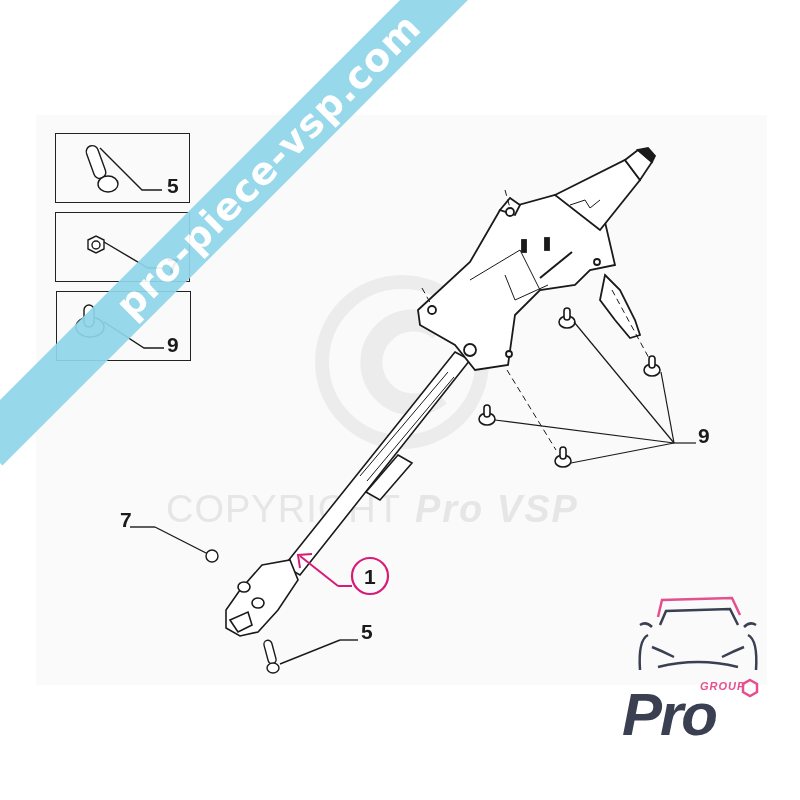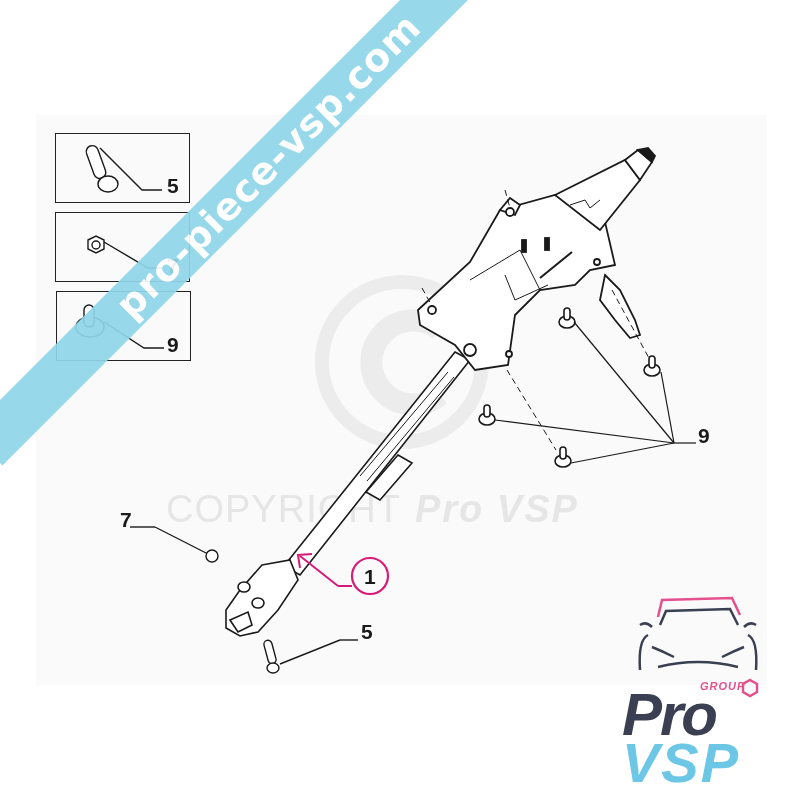--- a/index.html
+++ b/index.html
@@ -195,14 +195,13 @@
     <path d="M48,50 Q38,55 40,85 M148,50 Q158,55 156,85" fill="none" stroke="#3a3f52" stroke-width="2.5"></path>
     <path d="M52,62 Q62,66 74,72 M144,62 Q134,66 122,72" fill="none" stroke="#3a3f52" stroke-width="2.5"></path>
     <path d="M58,82 Q98,72 138,82" fill="none" stroke="#3a3f52" stroke-width="2.5"></path>
     <path d="M40,40 Q46,36 52,42 M156,40 Q150,36 144,42" fill="none" stroke="#3a3f52" stroke-width="2.5"></path>
   </svg>
   <span class="group">GROUP</span>
   <span class="pro">Pro</span>
   <svg width="190" height="200" viewBox="0 0 190 200" style="pointer-events:none;">
     <polygon points="150,95 157,99 157,107 150,111 143,107 143,99" fill="none" stroke="#e4508e" stroke-width="2.5"></polygon>
   </svg>
-  <span class="vsp">VSP</span>
 </div>
 
 </body></html>

